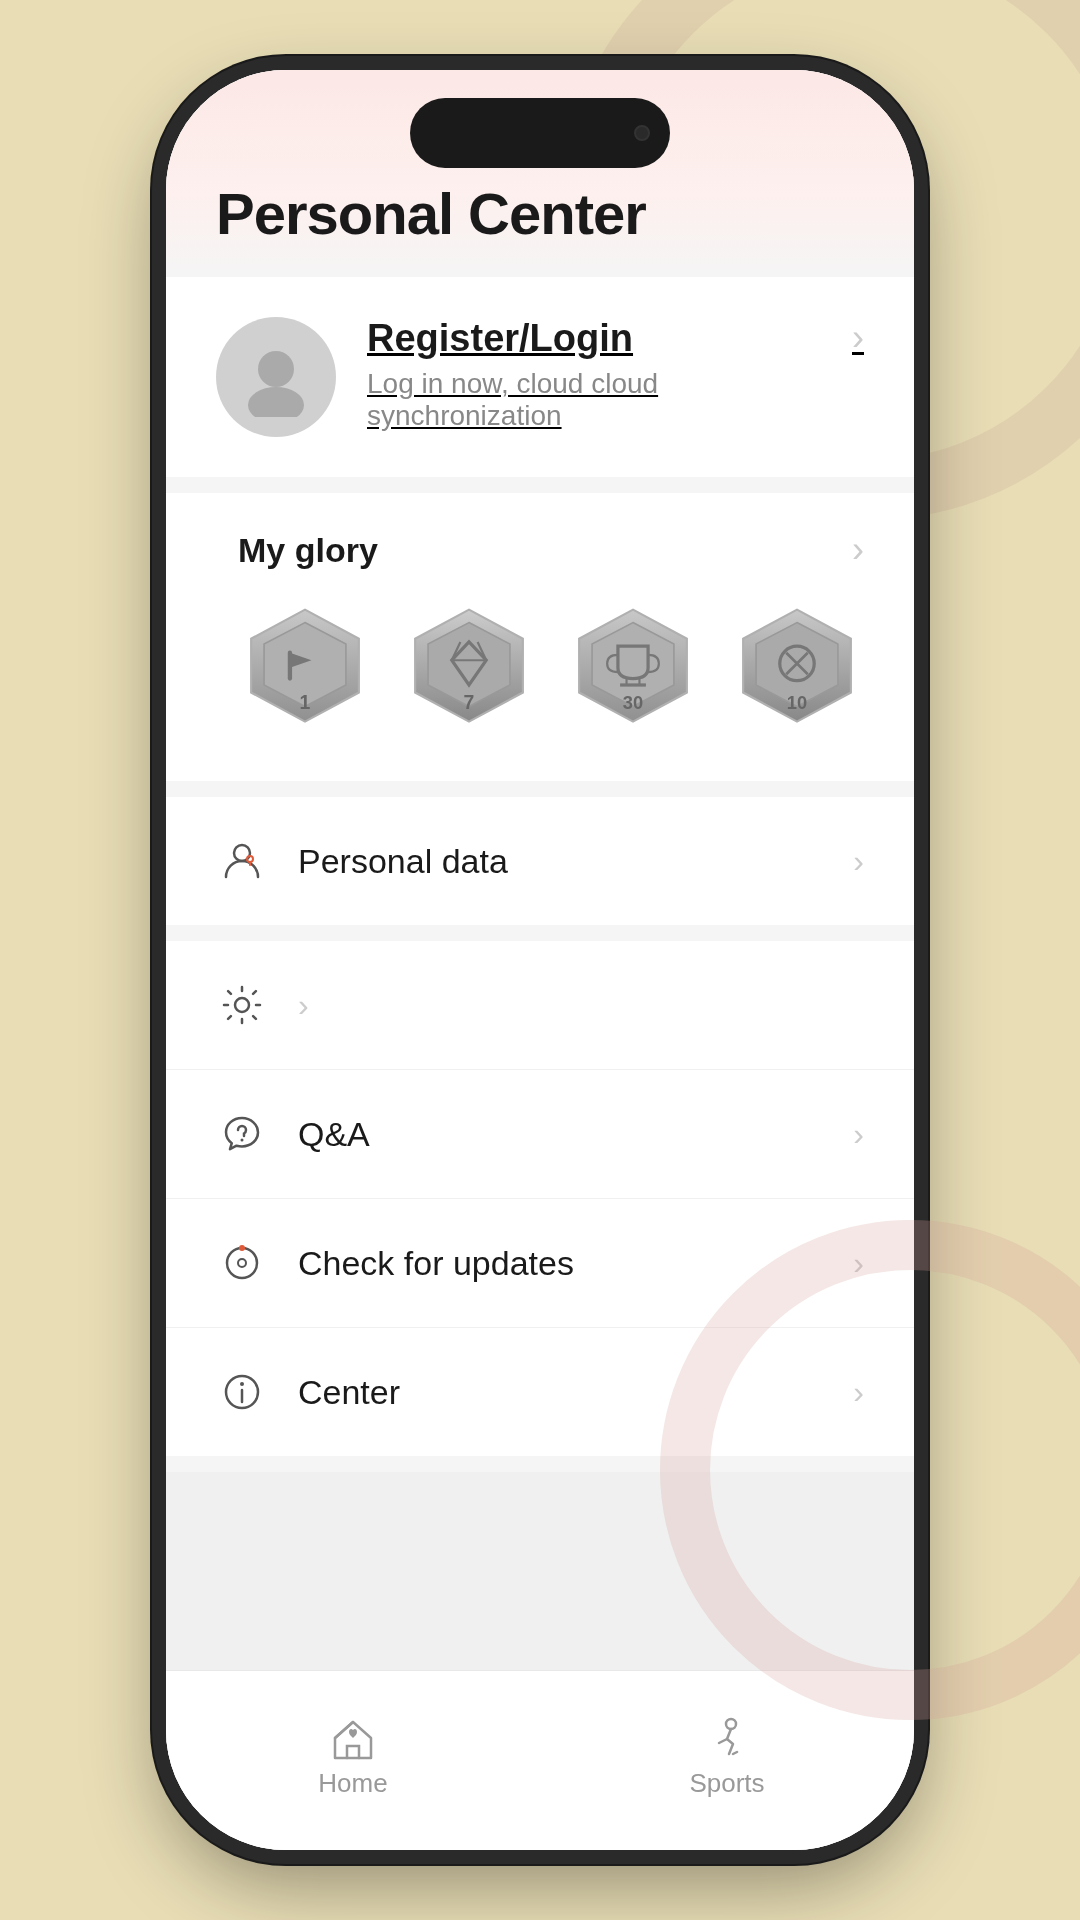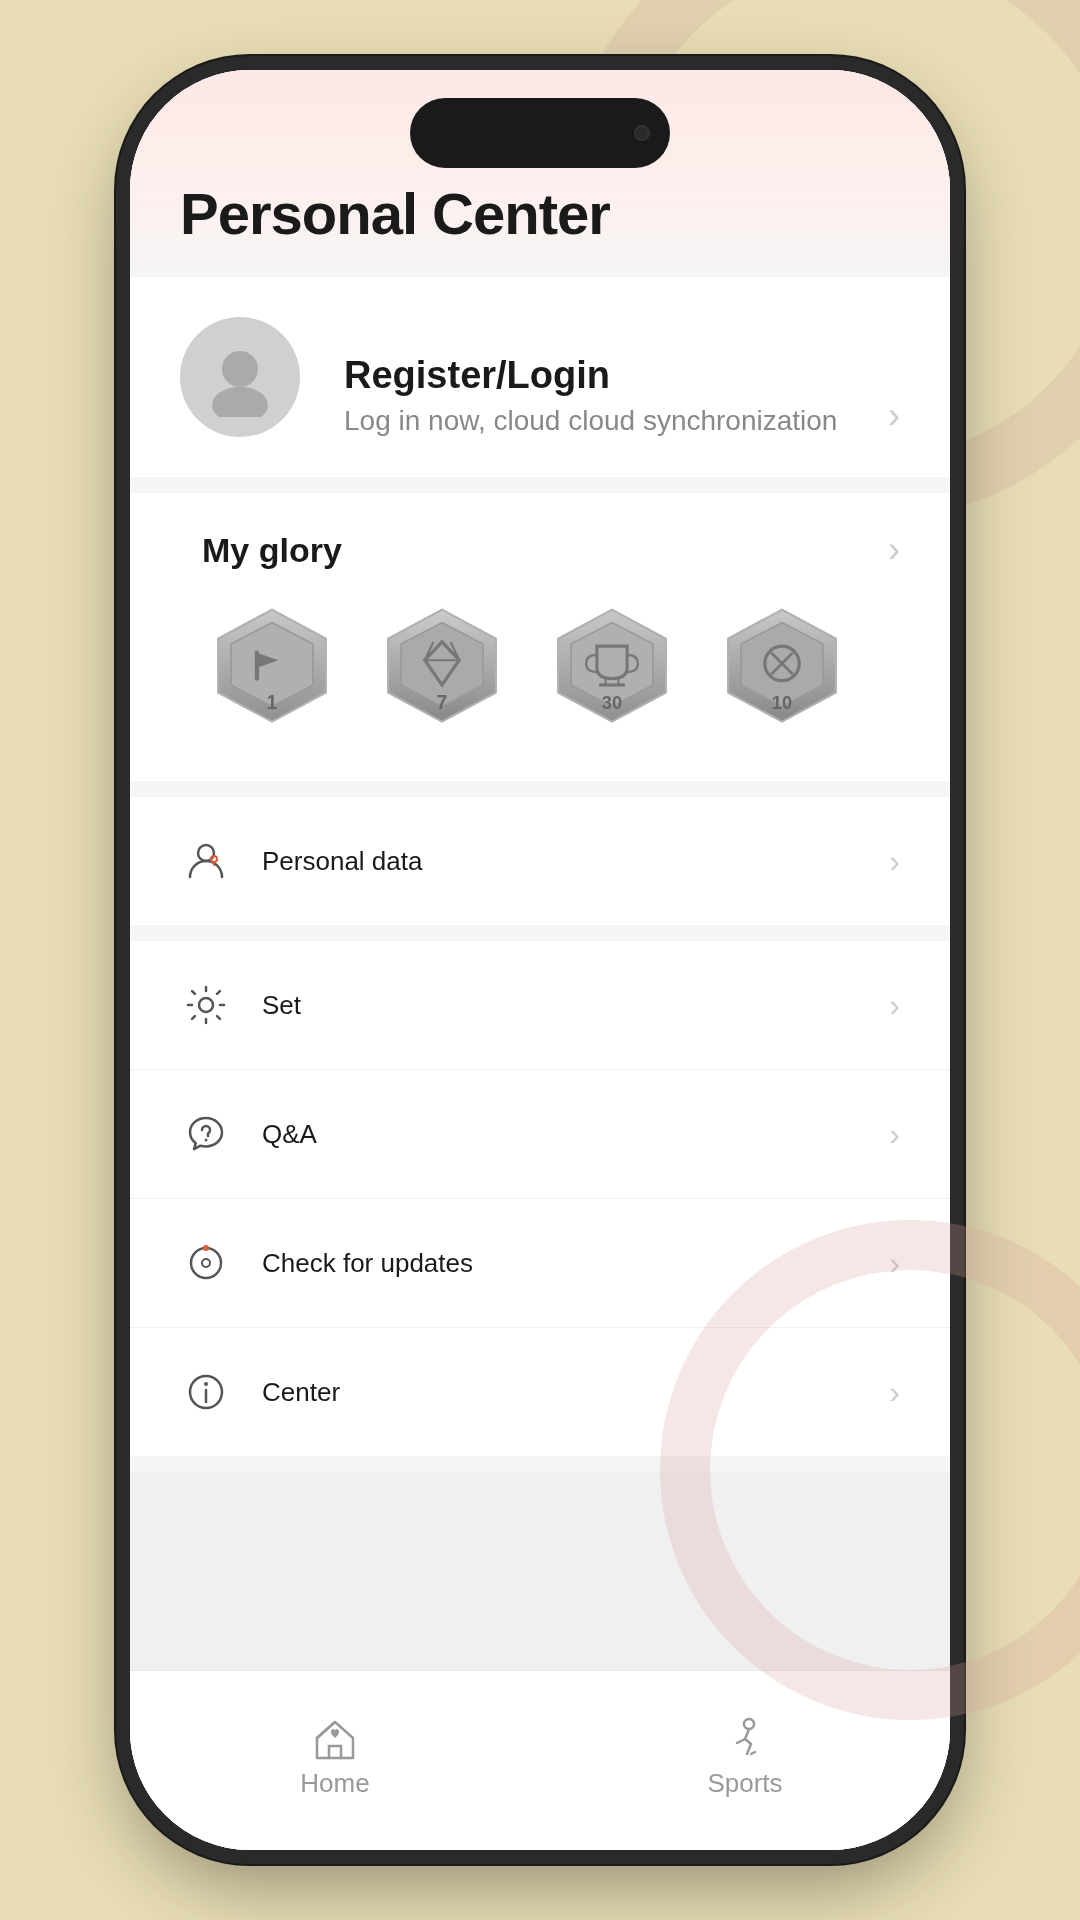--- a/index.html
+++ b/index.html
@@ -33,21 +33,21 @@
       position: absolute;
       width: 400px;
       height: 400px;
       border-radius: 50%;
       border: 50px solid rgba(210,160,150,0.25);
       bottom: 200px;
       right: -80px;
     }
 
     .phone-frame {
-      width: 820px;
+      width: 748px;
       height: 1780px;
       background: #fff;
       border-radius: 120px;
       box-shadow: 0 0 0 14px #2a2a2a, 0 0 0 16px #1a1a1a, 0 30px 80px rgba(0,0,0,0.4);
       overflow: hidden;
       position: relative;
       display: flex;
       flex-direction: column;
     }
 
@@ -117,23 +117,24 @@
       overflow-y: auto;
       display: flex;
       flex-direction: column;
     }
 
     
     .profile-section {
       background: #fff;
       padding: 40px 50px;
       display: flex;
-      align-items: flex-end;
-      gap: 44px;
+      align-items: flex-start;
+      gap: 31px;
       margin-bottom: 16px;
+      text-decoration: underline;
     }
 
     .avatar {
       width: 120px;
       height: 120px;
       border-radius: 50%;
       background: #d0d0d0;
       display: flex;
       align-items: center;
       justify-content: center;
@@ -231,21 +232,21 @@
       flex-shrink: 0;
     }
 
     .menu-icon svg {
       width: 48px;
       height: 48px;
     }
 
     .menu-label {
       flex: 1;
-      font-size: 26px;
+      font-size: 34px;
       color: #1a1a1a;
     }
 
     .menu-chevron {
       color: #ccc;
       font-size: 32px;
     }
 
     
     .bottom-spacer {
@@ -433,21 +434,20 @@
       </div>
 
       <div class="menu-section">
         <div class="menu-item">
           <div class="menu-icon">
             <svg viewBox="0 0 48 48" fill="none">
               <circle cx="24" cy="24" r="7" stroke="#555" stroke-width="2.5"></circle>
               <path d="M24 6v4M24 38v4M6 24h4M38 24h4M10.1 10.1l2.8 2.8M35.1 35.1l2.8 2.8M10.1 37.9l2.8-2.8M35.1 12.9l2.8-2.8" stroke="#555" stroke-width="2.5" stroke-linecap="round"></path>
             </svg>
           </div>
-          <div class="menu-label">Set</div>
           <div class="menu-chevron">›</div>
         </div>
 
         <div class="menu-item">
           <div class="menu-icon">
             <svg viewBox="0 0 48 48" fill="none">
               <path d="M24 8c-9 0-16 6.3-16 14 0 4.5 2.2 8.5 5.8 11.2l-1.8 6 6.5-3.5c1.7.4 3.5.7 5.5.7 9 0 16-6.3 16-14S33 8 24 8z" stroke="#555" stroke-width="2.5" stroke-linejoin="round"></path>
               <path d="M20 20c0-2.2 1.8-4 4-4s4 1.8 4 4c0 1.5-.8 2.8-2 3.5V26" stroke="#555" stroke-width="2.5" stroke-linecap="round"></path>
               <circle cx="24" cy="30" r="1.5" fill="#555"></circle>
             </svg>

